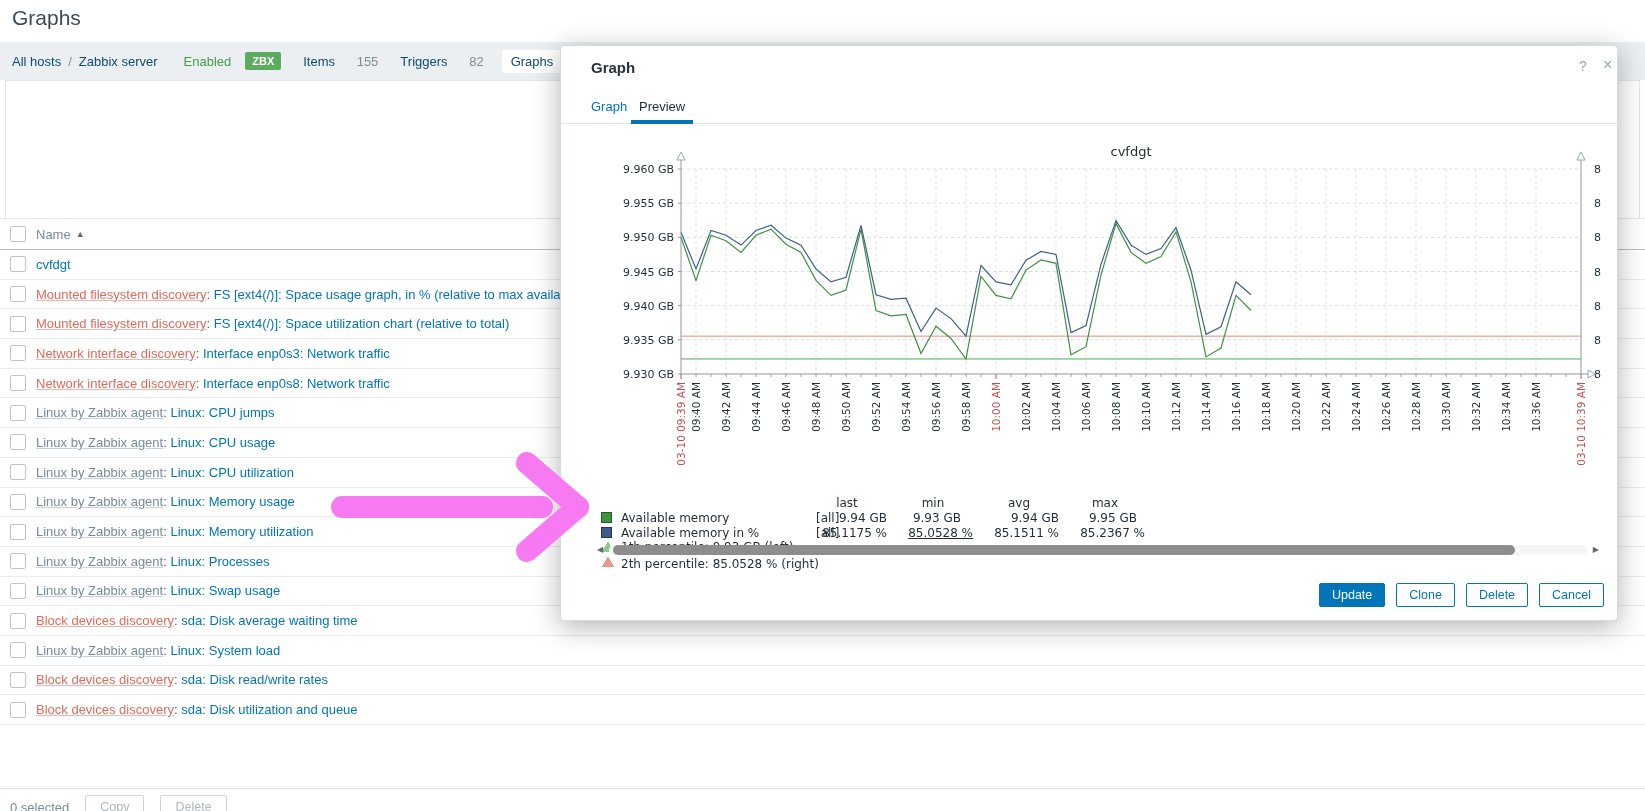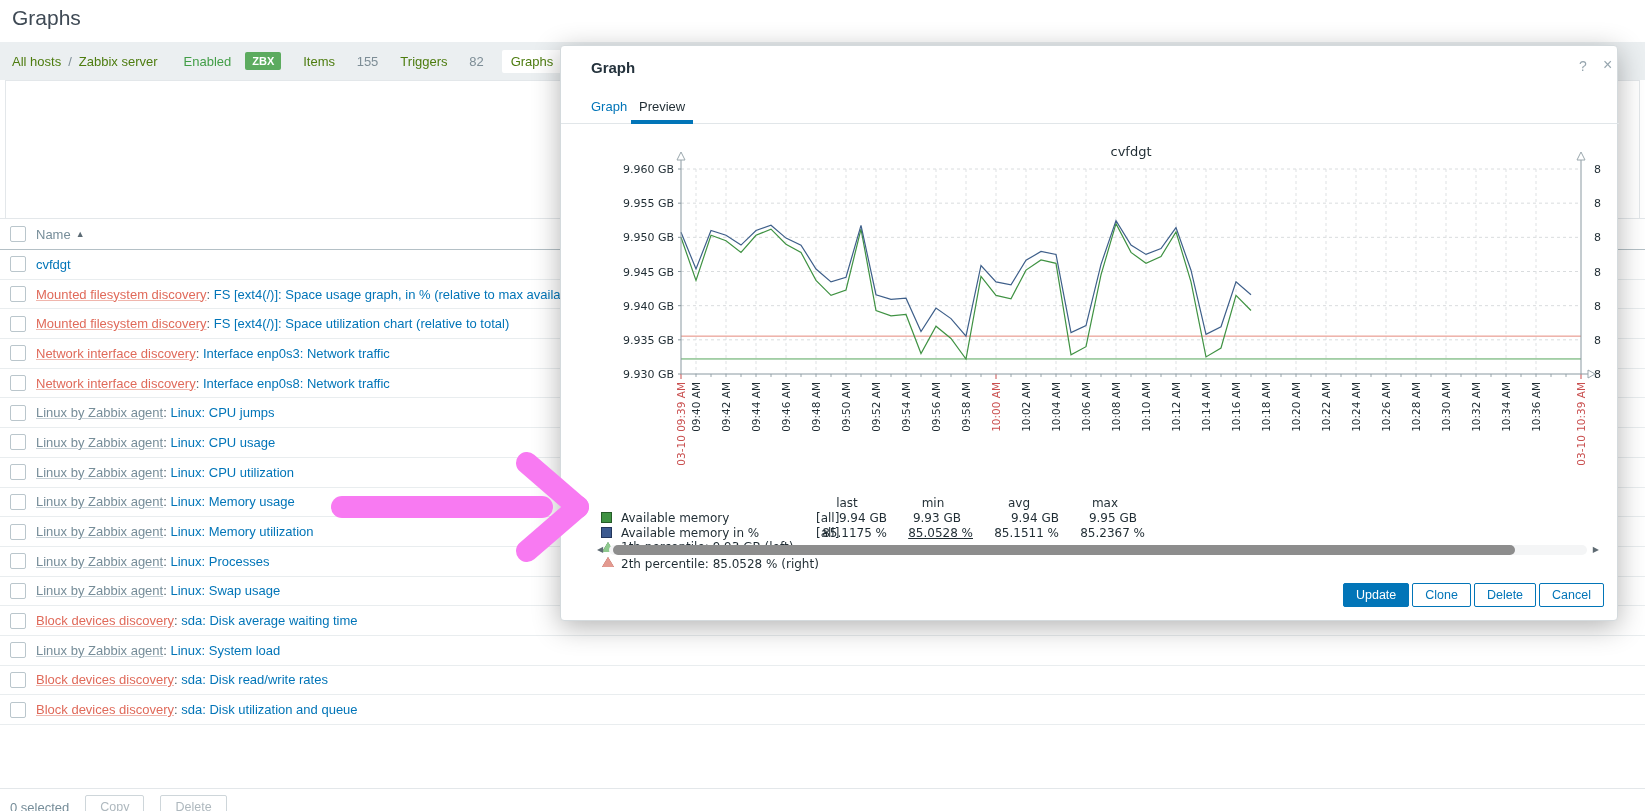--- a/index.html
+++ b/index.html
@@ -7,21 +7,21 @@
   body { position:relative; overflow:hidden; background:#fff;
          font-family:"Liberation Sans",sans-serif; color:#1f2c33; font-size:13px; }
   .abs { position:absolute; }
 
   
   #page-title { left:12px; top:6px; font-size:21px; font-weight:400; color:#3f4a55; }
 
   
   #crumbbar { left:0; top:42px; width:1645px; height:38px; background:#ebeff1;
               display:flex; align-items:center; padding-left:12px; white-space:nowrap; }
-  #crumbbar a { color:#4d7c0f; text-decoration:none; }
+  #crumbbar a { color:#0c4a6e; text-decoration:none; }
   .crumb-sep { color:#7d8d96; margin:0 7px; }
   .status-enabled { color:#429e47; margin-left:26px; }
   .zbx-badge { background:#5cab5f; color:#fff; font-size:11px; font-weight:bold;
                border-radius:2px; padding:3px 7px; margin-left:14px; }
   .navpair { margin-left:22px; }
   .navpair .cnt { color:#7d8d96; margin-left:18px; font-style:normal; }
   .navchip { background:#fff; border-radius:2px; padding:4px 9px; margin-left:18px; }
   #crumb-discovery { margin-left:18px; }
 
   
@@ -86,21 +86,21 @@
   
   #hscrollbar { left:36px; top:498px; width:1002px; height:12px; }
   .sb-arrow { position:absolute; top:1px; font-size:8px; color:#5f6b73; }
   #sb-track { position:absolute; left:12px; top:1px; width:978px; height:10px;
               background:#f4f5f6; border-radius:5px; }
   #sb-thumb { position:absolute; left:4px; top:0; width:902px; height:10px;
               background:#8d8d8d; border-radius:5px; }
 
   
   #modal-buttons { left:0; top:537px; width:1043px; display:flex;
-                   justify-content:flex-end; gap:3px; }
+                   justify-content:flex-end; gap:11px; }
   .mbtn { height:24px; padding:0 12px; border-radius:2px; font-size:12.5px;
           background:#fff; border:1px solid #0275b8; color:#0275b8; cursor:pointer; }
   .mbtn.primary { background:#0275b8; border-color:#0275b8; color:#fff; }
 
   
   #annotation-arrow { left:330px; top:450px; z-index:30; pointer-events:none; }
 </style>
 </head>
 <body>
 

